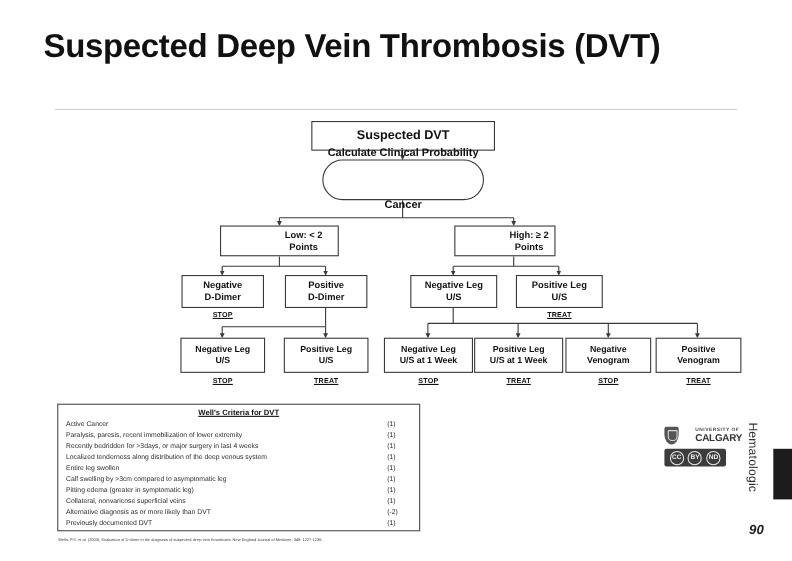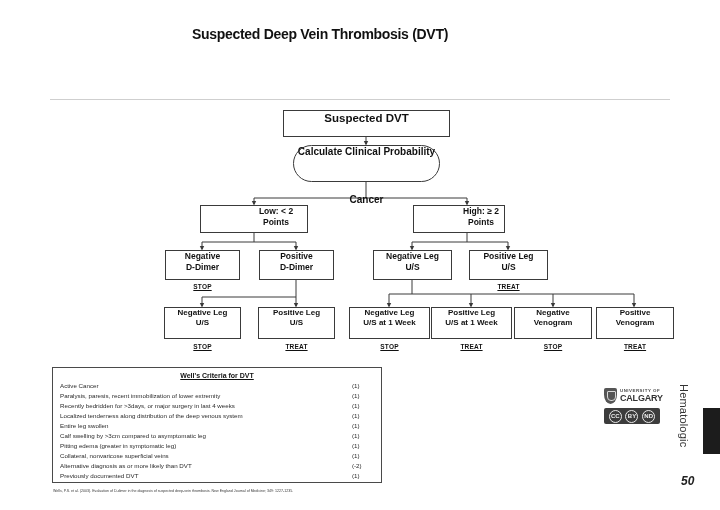--- a/index.html
+++ b/index.html
@@ -16,21 +16,21 @@
     color: #1a1a1a;
   }
 
   
   #slide-title {
     position: absolute;
     top: 26px;
     left: 0;
     width: 640px;
     text-align: center;
-    font-size: 14px;
+    font-size: 30px;
     font-weight: bold;
     letter-spacing: -0.3px;
     color: #111111;
   }
 
   
   #header-rule {
     position: absolute;
     top: 99px;
     left: 50px;
@@ -54,21 +54,21 @@
   }
 
   .node {
     position: absolute;
     box-sizing: border-box;
     border: 1px solid #3a3a3a;
     background: #ffffff;
     display: flex;
     flex-direction: column;
     align-items: center;
-    justify-content: flex-start;
+    justify-content: center;
     text-align: center;
     line-height: 1.25;
     color: #111111;
   }
   .node .line { display: block; }
 
   .node-root {
     font-size: 11.5px;
     font-weight: bold;
   }
@@ -165,21 +165,21 @@
     flex: 0 0 auto;
   }
   #logo-shield::after {
     content: "";
     position: absolute;
     left: 3px; top: 3px;
     width: 7px; height: 8px;
     border: 1px solid #d8d8d8;
     border-radius: 1px 1px 4px 4px;
   }
-  #logo-words { line-height: 1; }
+  #logo-words { line-height: 1; margin-left: 12px; }
   #logo-univ {
     font-size: 4.4px;
     font-weight: bold;
     letter-spacing: 0.5px;
     color: #4a4a4a;
   }
   #logo-calgary {
     font-size: 9px;
     font-weight: bold;
     letter-spacing: -0.2px;
@@ -419,13 +419,13 @@
   </div>
   <div id="cc-badge">
       <div class="cc-circle">CC</div>
       <div class="cc-circle">BY</div>
       <div class="cc-circle">ND</div>
     </div>
 </div>
 
 <div id="section-label">Hematologic</div>
 <div id="edge-bar"></div>
-<div id="page-number">50</div>
+<div id="page-number">90</div>
 
 </body></html>

